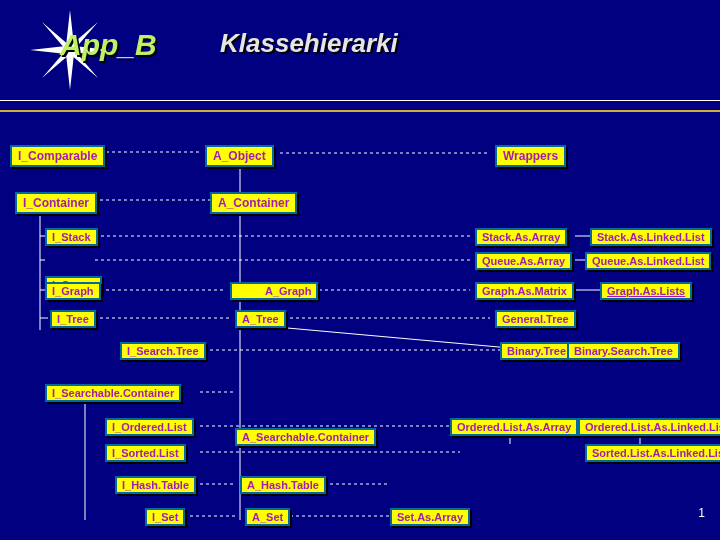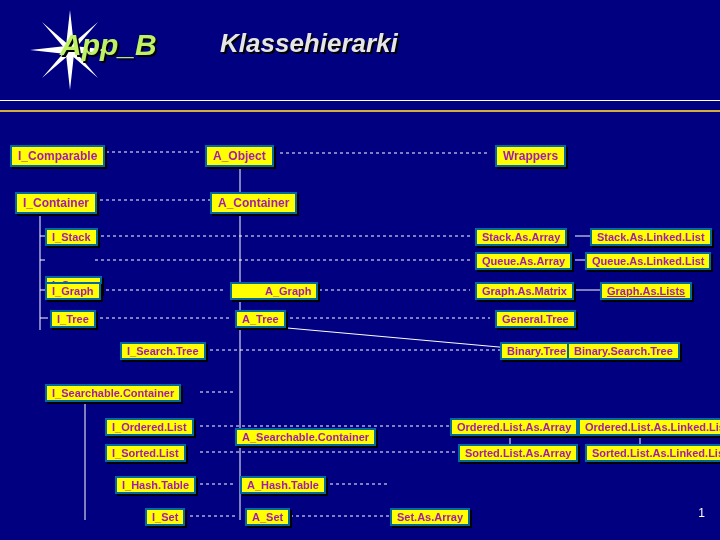--- a/index.html
+++ b/index.html
@@ -129,21 +129,20 @@
   <div class="box small" style="top:342px;left:567px;">Binary.Search.Tree</div>
 
   <div class="box small" style="top:384px;left:45px;">I_Searchable.Container</div>
   <div class="box small" style="top:384px;left:235px;margin-top:44px;">A_Searchable.Container</div>
 
   <div class="box small" style="top:418px;left:105px;">I_Ordered.List</div>
   <div class="box small" style="top:418px;left:450px;">Ordered.List.As.Array</div>
   <div class="box small" style="top:418px;left:578px;">Ordered.List.As.Linked.List</div>
 
   <div class="box small" style="top:444px;left:105px;">I_Sorted.List</div>
-  <div class="box small" style="top:444px;left:458px;">Sorted.List.As.Array</div>
   <div class="box small" style="top:444px;left:585px;">Sorted.List.As.Linked.List</div>
 
   <div class="box small" style="top:476px;left:115px;">I_Hash.Table</div>
   <div class="box small" style="top:476px;left:240px;">A_Hash.Table</div>
 
   <div class="box small" style="top:508px;left:145px;">I_Set</div>
   <div class="box small" style="top:508px;left:245px;">A_Set</div>
   <div class="box small" style="top:508px;left:390px;">Set.As.Array</div>
 
   <div class="pagenum">1</div>

